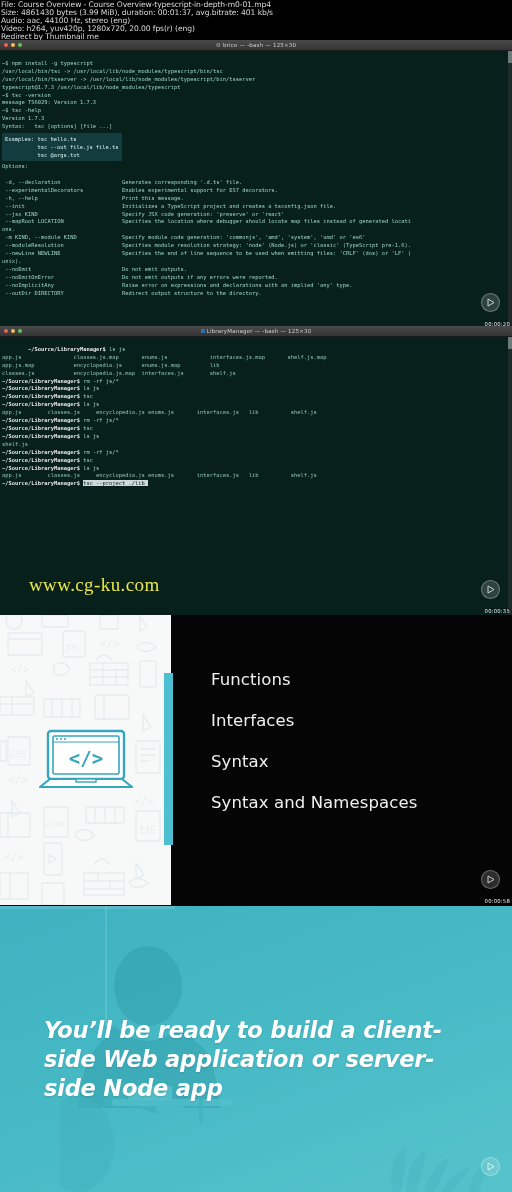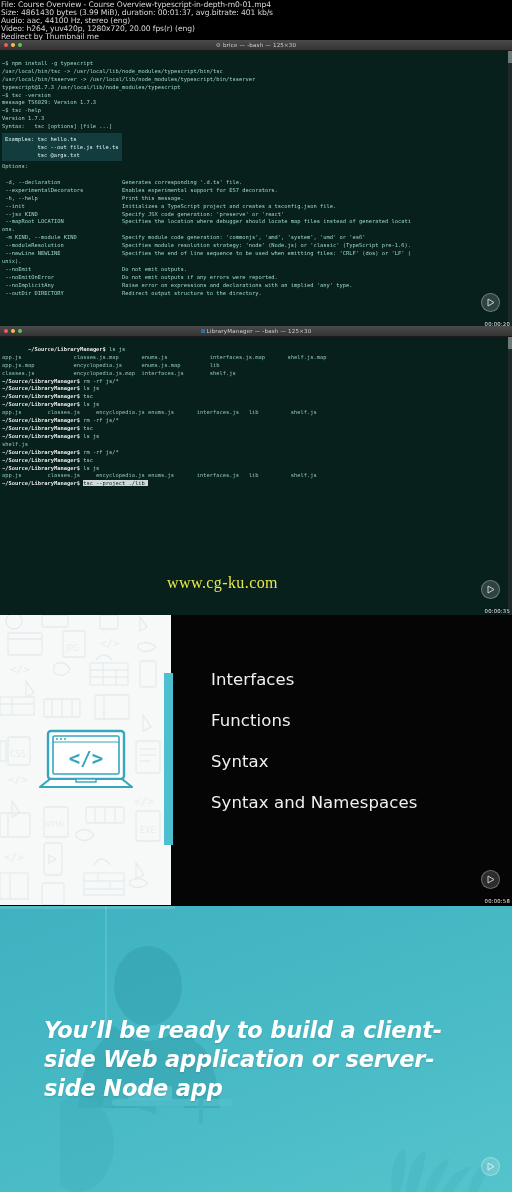--- a/index.html
+++ b/index.html
@@ -77,22 +77,22 @@
   .timecode {
     position: absolute; right: 2px; bottom: 1px;
     font-family: "DejaVu Sans", sans-serif; font-size: 5.3px;
     color: #e9e9e9; letter-spacing: .2px;
     text-shadow: 0 0 2px #000;
   }
 
   
   .watermark {
     position: absolute; left: 0; right: 0; top: 574px;
-    text-align: center; color: #e8e84a;
-    font-family: "Liberation Serif", serif; font-size: 16px;
+    color: #e8e84a;
+    font-family: "Liberation Serif", serif; font-size: 19px;
     letter-spacing: .4px;
     padding-left: 29px;
   }
 
   
   .slide { position: absolute; left: 0; top: 615px; width: 512px; height: 290px; background:#000; overflow:hidden;}
   .slide-left {
     position: absolute; left: 0; top: 0; width: 171px; height: 290px;
     background: #f7f9f9; overflow: hidden;
   }
@@ -334,22 +334,22 @@
         <circle cx="19" cy="10" r="1" fill="#35a6bd"></circle>
           <circle cx="23" cy="10" r="1" fill="#35a6bd"></circle>
           <circle cx="27" cy="10" r="1" fill="#35a6bd"></circle>
         <text x="48" y="36" font-size="19" fill="#35a6bd" text-anchor="middle" font-family="DejaVu Sans Mono, monospace" font-weight="bold">&lt;/&gt;</text>
         <path d="M2 58 L12 50 L84 50 L94 58 Z" fill="#ffffff" stroke="#35a6bd" stroke-width="2.2" stroke-linejoin="round"></path>
         <rect x="38" y="50" width="20" height="3" fill="#ffffff" stroke="#35a6bd" stroke-width="1.4"></rect>
       </svg>
     </div>
     <div class="slide-right">
       <ul class="bullets">
+        <li>Functions</li>
         <li>Interfaces</li>
-        <li>Functions</li>
         <li>Syntax</li>
         <li>Syntax and Namespaces</li>
       </ul>
     </div>
     <div class="playbtn">
       <svg width="11" height="11" viewBox="0 0 11 11" aria-hidden="true">
           <polygon points="3,2 9,5.5 3,9" fill="none" stroke="#fff" stroke-width="1"></polygon>
         </svg>
     </div>
     <div class="timecode">00:00:58</div>

